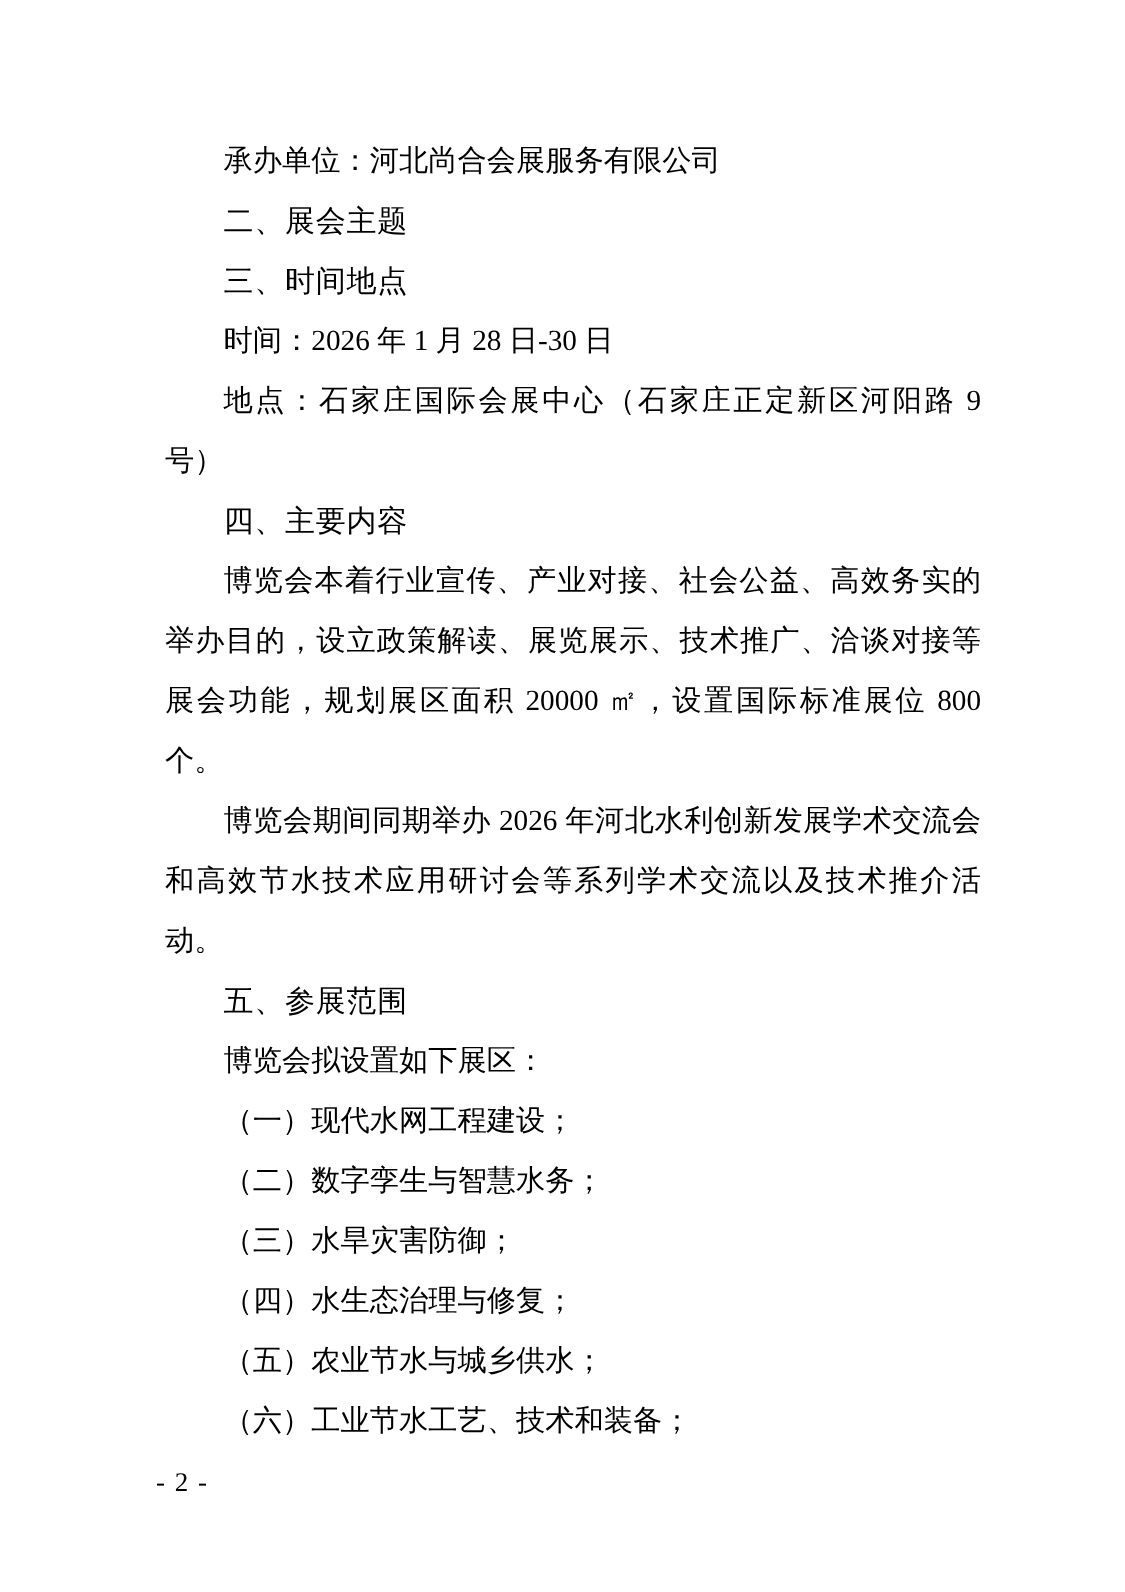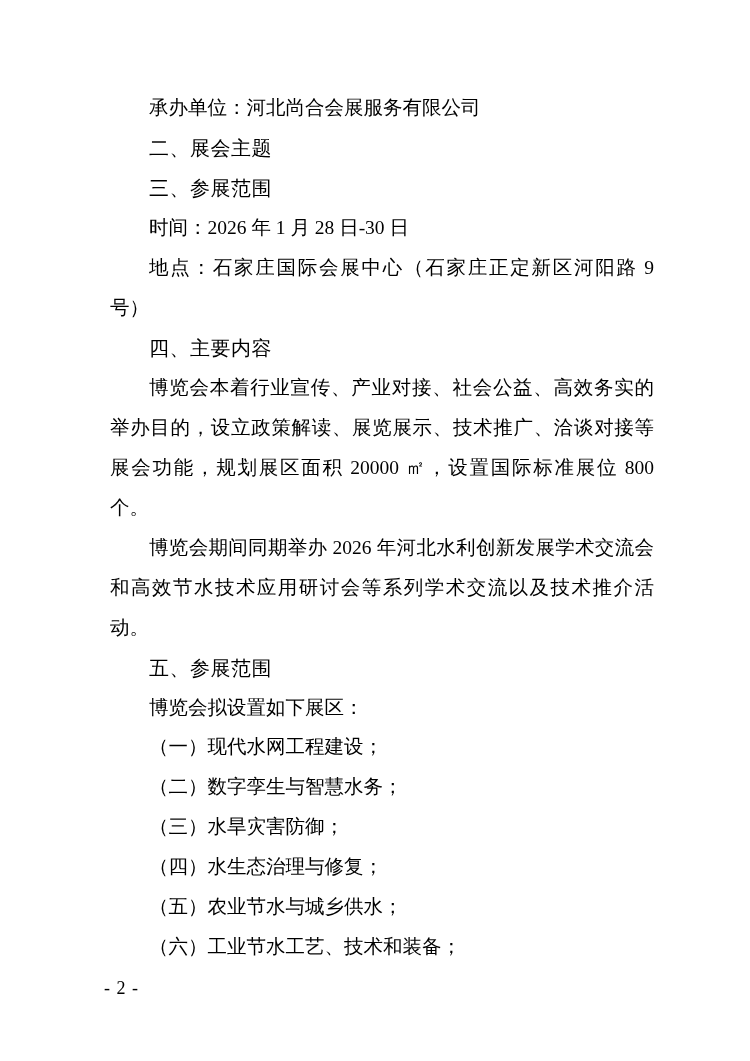--- a/index.html
+++ b/index.html
@@ -47,35 +47,34 @@
     right: 0;
     bottom: 62px;
     text-align: left;
     padding-left: 104px;
     font-size: 18px;
     font-family: "Liberation Serif", "DejaVu Serif", serif;
     letter-spacing: 1px;
   }
   .list-item {
     text-indent: 39px;
-    font-family: Liberation Mono, monospace;
   }
 </style>
 </head>
 <body>
 
 <div class="page">
   <div class="doc-body">
 
     <p class="indent">承办单位：河北尚合会展服务有限公司</p>
 
     <p class="heading">二、展会主题</p>
 
 
-    <p class="heading">三、参展范围</p>
+    <p class="heading">三、时间地点</p>
 
     <p class="indent">时间：2026 年 1 月 28 日-30 日</p>
 
     <p class="indent">地点：石家庄国际会展中心（石家庄正定新区河阳路 9 号）</p>
 
     <p class="heading">四、主要内容</p>
 
     <p class="indent">博览会本着行业宣传、产业对接、社会公益、高效务实的举办目的，设立政策解读、展览展示、技术推广、洽谈对接等展会功能，规划展区面积 20000 ㎡，设置国际标准展位 800 个。</p>
 
     <p class="indent">博览会期间同期举办 2026 年河北水利创新发展学术交流会和高效节水技术应用研讨会等系列学术交流以及技术推介活动。</p>

